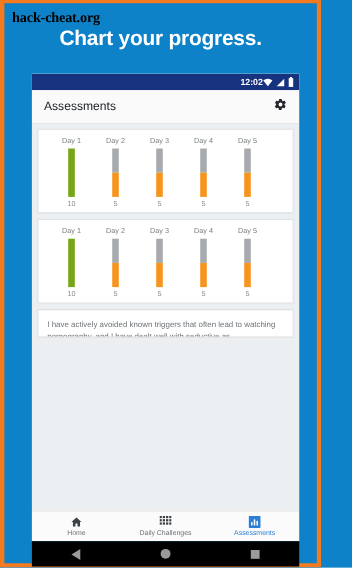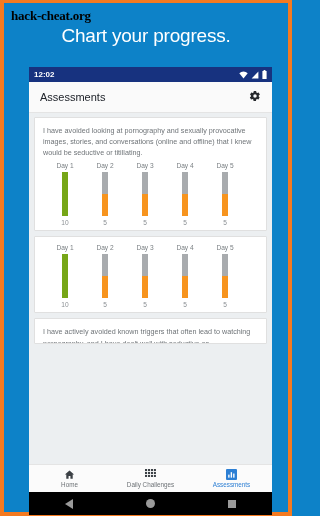--- a/index.html
+++ b/index.html
@@ -40,21 +40,21 @@
   }
 
   #promo-title {
     position: absolute;
     top: 22px;
     left: 0;
     right: 0;
     text-align: center;
     color: #ffffff;
     font-size: 19px;
-    font-weight: 400;
+    font-weight: 700;
     letter-spacing: -0.2px;
   }
 
   
   #phone {
     position: absolute;
     left: 25px;
     top: 64px;
     width: 243px;
     height: 425px;
@@ -63,21 +63,21 @@
     flex-direction: column;
     overflow: hidden;
   }
 
   
   #status-bar {
     height: 15px;
     background: #17327f;
     display: flex;
     align-items: center;
-    justify-content: space-between;
+    justify-content: flex-end;
     padding: 0 5px;
     flex: none;
   }
   #status-clock {
     color: #ffffff;
     font-size: 8px;
     font-weight: bold;
     line-height: 1;
   }
   #status-icons {
@@ -243,21 +243,20 @@
       <span>
         <svg width="12" height="12" viewBox="0 0 24 24" fill="#25282c">
           <path d="M19.4 13a7.8 7.8 0 0 0 0-2l2.1-1.6a.5.5 0 0 0 .1-.6l-2-3.4a.5.5 0 0 0-.6-.2l-2.5 1a7.6 7.6 0 0 0-1.7-1l-.4-2.6a.5.5 0 0 0-.5-.4h-4a.5.5 0 0 0-.5.4l-.4 2.6a7.6 7.6 0 0 0-1.7 1l-2.5-1a.5.5 0 0 0-.6.2l-2 3.4a.5.5 0 0 0 .1.6L4 11a7.8 7.8 0 0 0 0 2l-2.1 1.6a.5.5 0 0 0-.1.6l2 3.4a.5.5 0 0 0 .6.2l2.5-1a7.6 7.6 0 0 0 1.7 1l.4 2.6a.5.5 0 0 0 .5.4h4a.5.5 0 0 0 .5-.4l.4-2.6a7.6 7.6 0 0 0 1.7-1l2.5 1a.5.5 0 0 0 .6-.2l2-3.4a.5.5 0 0 0-.1-.6zM12 15.5A3.5 3.5 0 1 1 15.5 12 3.5 3.5 0 0 1 12 15.5z"></path>
         </svg>
       </span>
     </div>
 
     <div id="content">
 
       <div class="card">
-        <div class="q-text">I have avoided looking at pornography and sexually provocative images, stories, and conversations (online and offline) that I knew would be seductive or titillating.</div>
         <div class="chart">
 
           <div class="bar-col">
             <span class="day-label">Day 1</span>
             <div class="bar-track">
               <div class="bar-seg-full" style="height:100%"></div>
             </div>
             <span class="val-label">10</span>
           </div>
 

